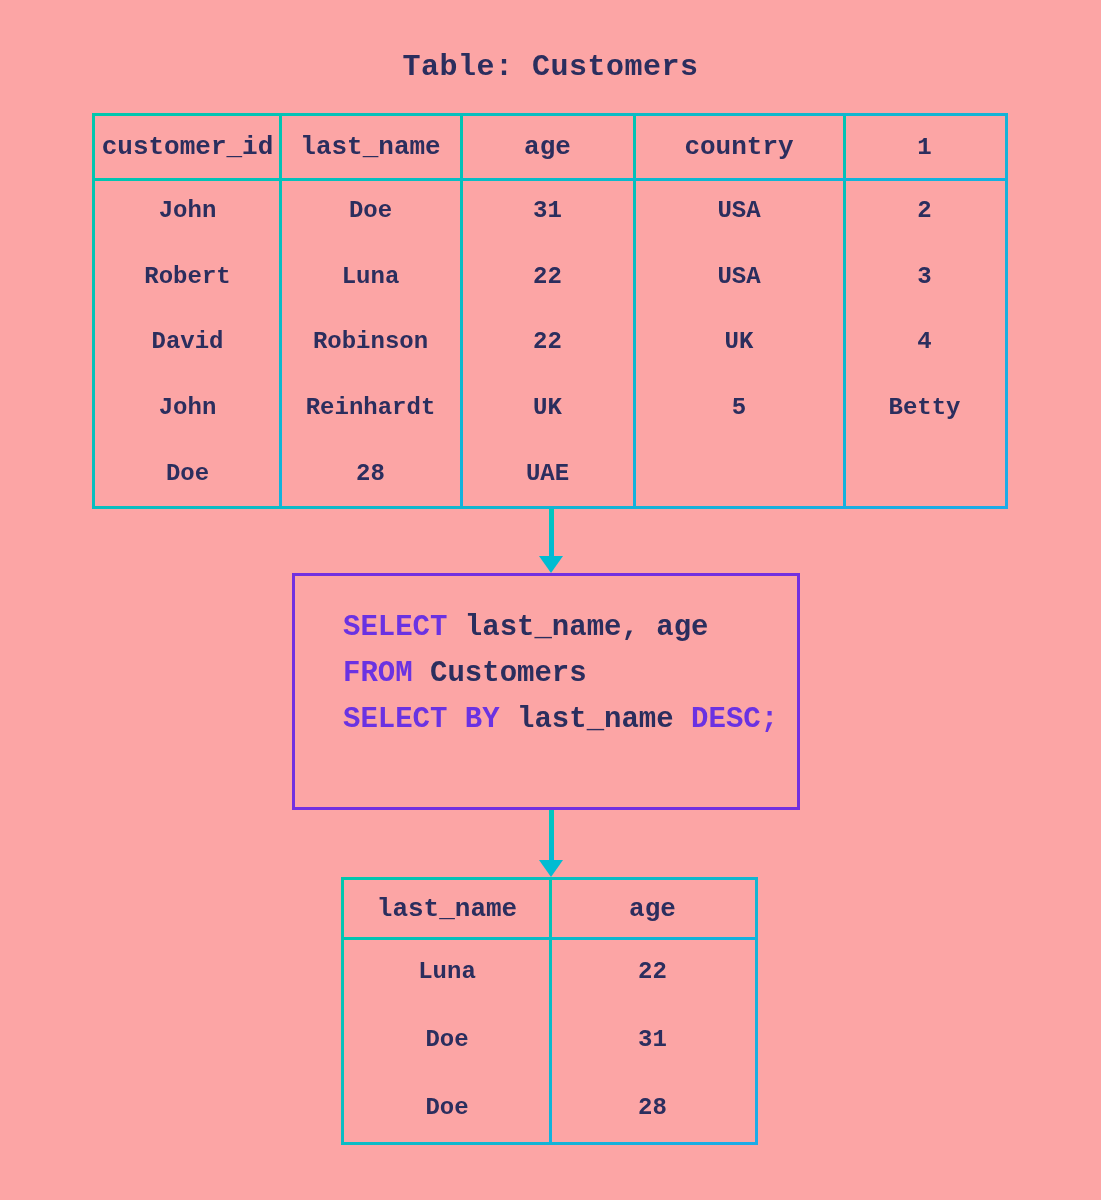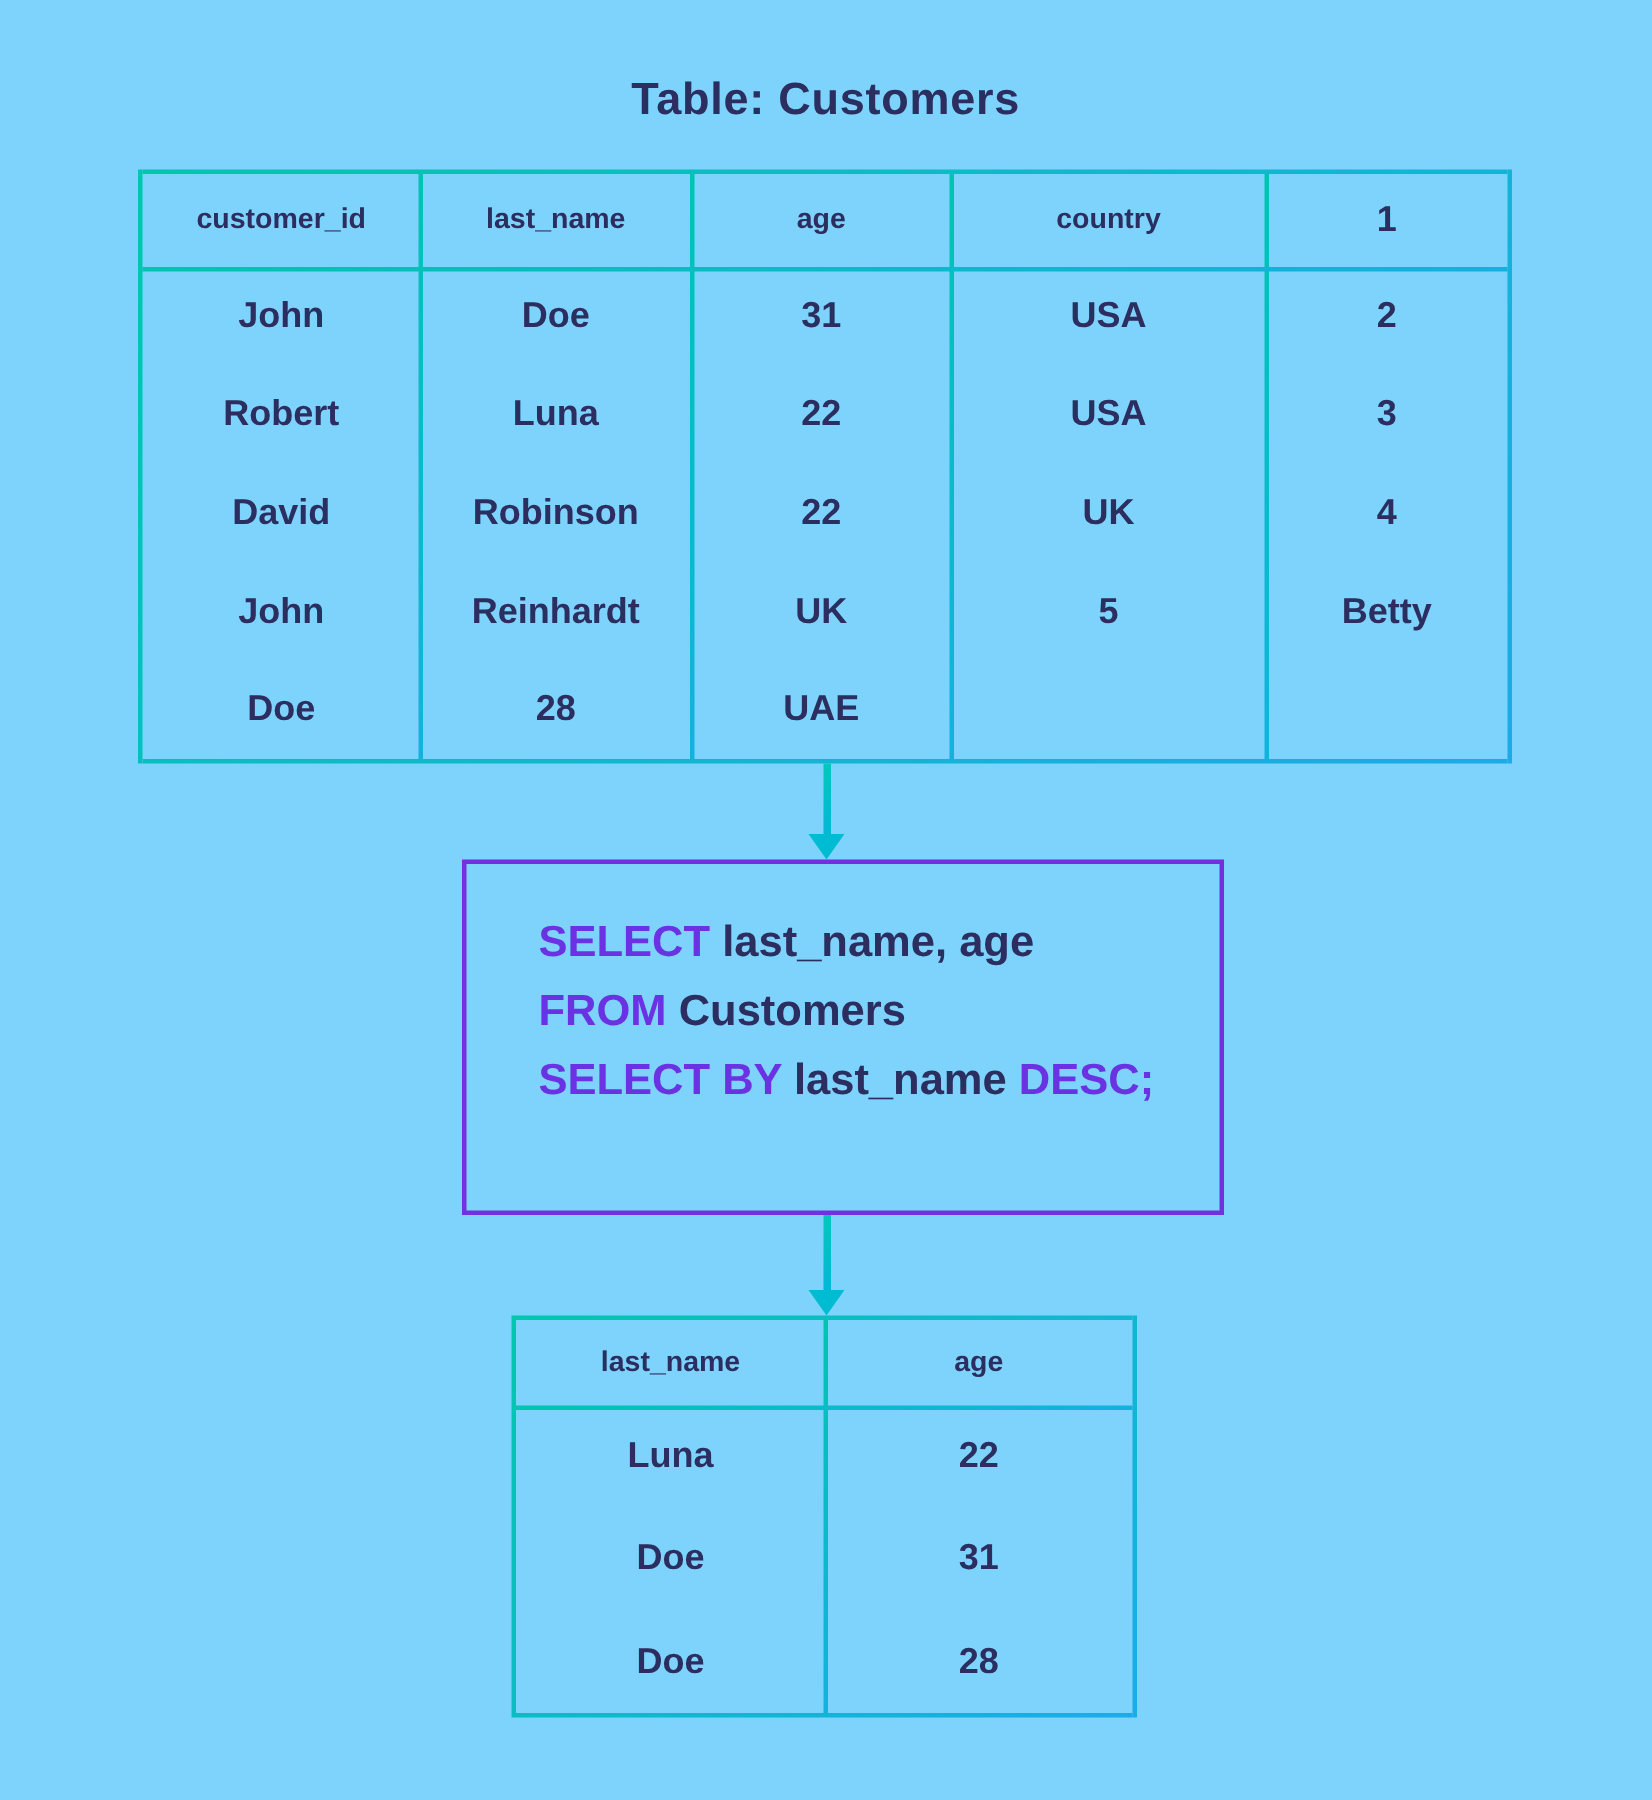--- a/index.html
+++ b/index.html
@@ -1,20 +1,20 @@
 <!DOCTYPE html>
 <html><head>
 <meta charset="utf-8">
 <style>
   html,body{margin:0;padding:0;background:#ffffff;}
   .canvas{
     position:relative;
     width:1101px;height:1200px;
-    background:#7dd3fc;
-    font-family:Liberation Sans, sans-serif;
+    background:#fca5a5;
+    font-family:Liberation Mono, monospace;
     overflow:hidden;
   }
   .title{
     position:absolute;left:0;top:50px;width:1101px;
     text-align:center;
     font-size:30px;font-weight:700;color:#2B2E5E;
     letter-spacing:.5px;
   }
   
   .tbox{
@@ -24,21 +24,21 @@
   }
   .t1{left:92px;top:113px;width:916px;height:396px;}
   .t2{left:341px;top:877px;width:417px;height:268px;}
   .grid{display:grid;width:100%;height:100%;}
   .g1{grid-template-columns:185px 181px 173px 210px 161px;grid-template-rows:62px repeat(5,1fr);}
   .g2{grid-template-columns:206px 205px;grid-template-rows:57px repeat(3,1fr);}
   .cell{
     display:flex;align-items:center;justify-content:center;
     color:#2B2E5E;font-weight:700;font-size:24px;
   }
-  .hcell{font-size:19px;}
+  .hcell{font-size:26px;}
   .vdiv{
     position:absolute;top:0;bottom:0;width:3px;
     background:linear-gradient(180deg,#00C4B2,#12B2DE);
   }
   .hdiv{
     position:absolute;left:0;right:0;height:3px;
     background:linear-gradient(90deg,#00C5B0,#14B0E0);
   }
   .t1 .d1{left:184px;} .t1 .d2{left:365px;} .t1 .d3{left:538px;} .t1 .d4{left:748px;}
   .t1 .hs{top:62px;}
@@ -50,21 +50,21 @@
   .a2{left:539px;top:810px;height:67px;}
   .arrow-line{width:5px;flex:1;background:linear-gradient(180deg,#00C8BC,#00B8D6);}
   .arrow-head{
     width:0;height:0;
     border-left:12px solid transparent;
     border-right:12px solid transparent;
     border-top:17px solid #00BCD2;
   }
   
   .sqlbox{
-    position:absolute;left:308px;top:573px;width:508px;height:237px;
+    position:absolute;left:292px;top:573px;width:508px;height:237px;
     box-sizing:border-box;border:3px solid #7230E0;
     padding:29px 0 0 48px;
   }
   .sql-line{
     white-space:pre;line-height:46px;font-size:29px;font-weight:700;
   }
   .kw{color:#6A32E2;}
   .pl{color:#2B2E5E;}
 </style>
 </head>

